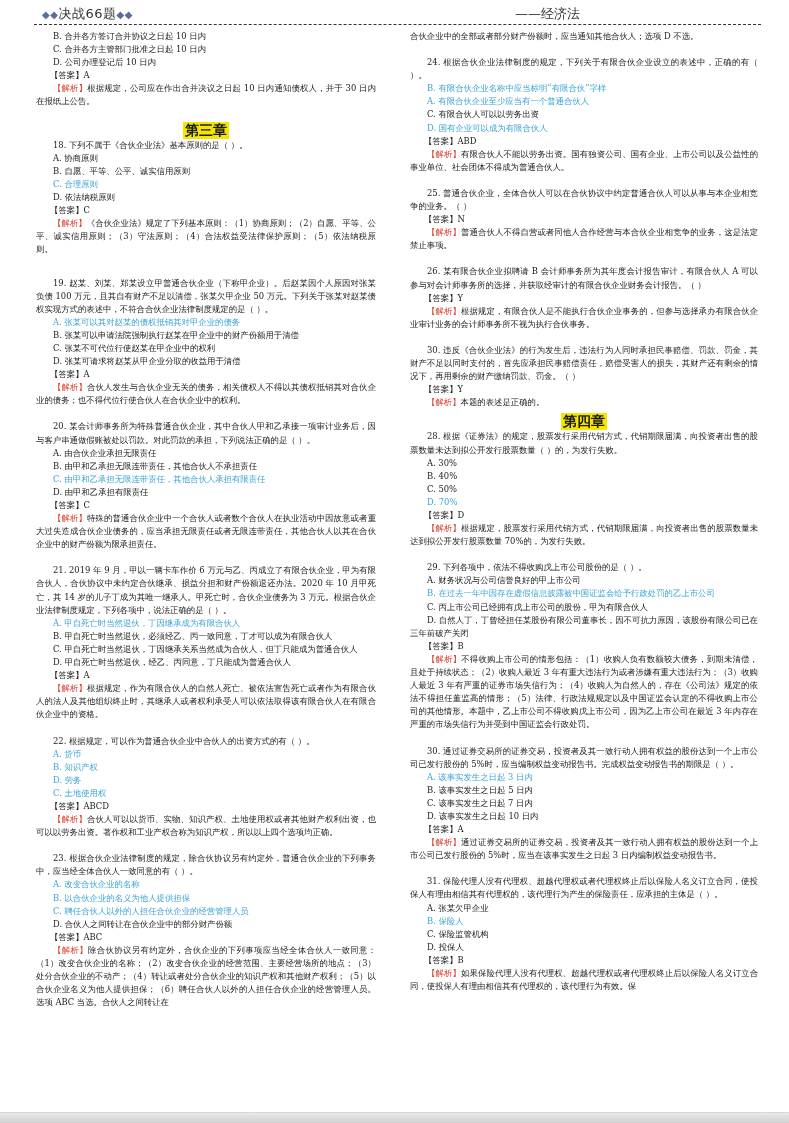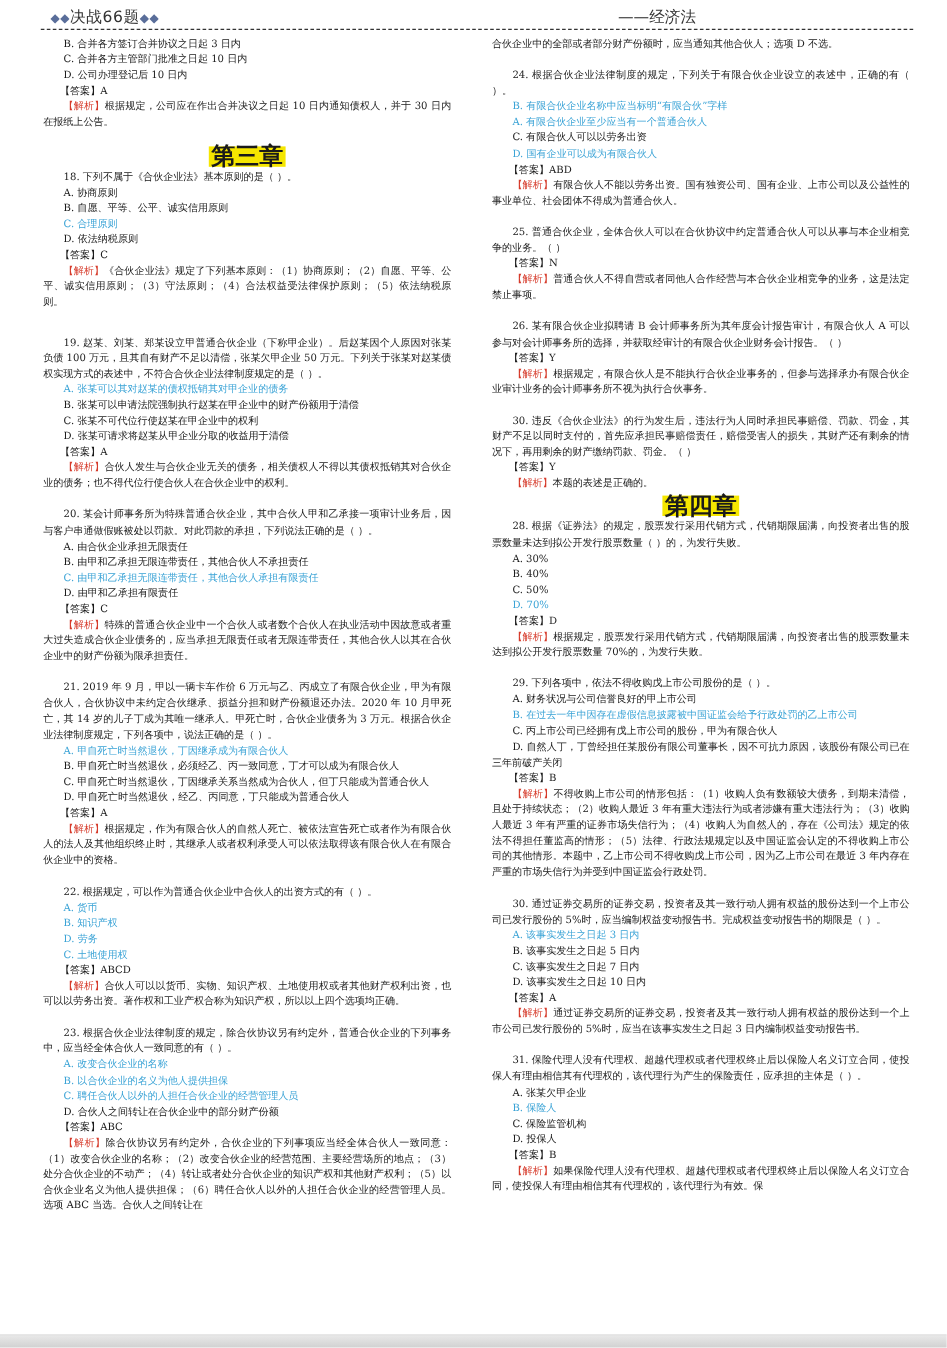--- a/index.html
+++ b/index.html
@@ -18,37 +18,37 @@
   .col.left { left:36px; width:340px; }
   .col.right { left:410px; width:348px; }
   .q { margin-bottom:13px; }
   .p { margin:0; text-align:justify; }
   .ind { text-indent:17px; }
   .opt { margin:0; padding-left:17px; }
   .opt.correct { color:#3aa3d6; }
   .ans { margin:0; padding-left:14px; }
   .jx { color:#d63a2a; }
   .chapter-wrap { text-align:center; margin:4px 0 0 0; }
-  .chapter { display:inline-block; background:#f5e600; font-weight:bold; font-size:20px; line-height:17px; padding:0 2px; font-family:"DejaVu Sans","Liberation Sans",sans-serif; }
+  .chapter { display:inline-block; background:#f5e600; font-weight:bold; font-size:14px; line-height:17px; padding:0 2px; font-family:"DejaVu Sans","Liberation Sans",sans-serif; }
   .bottom-bar { position:absolute; left:0; top:1112px; width:789px; height:11px; background:linear-gradient(#e8e8e8,#cfcfcf); border-top:1px solid #d8d8d8; }
 </style>
 </head>
 <body>
 
 <div class="header">
   <div class="header-left">
     <span class="dia">◆◆</span><span>决战66题</span><span class="dia">◆◆</span>
   </div>
   <div class="header-right">——经济法</div>
   <div class="header-rule"></div>
 </div>
 
 <div class="col left">
   <div class="q">
-    <p class="opt">B. 合并各方签订合并协议之日起 3 日内</p>
+    <p class="opt">B. 合并各方签订合并协议之日起 10 日内</p>
     <p class="opt">C. 合并各方主管部门批准之日起 10 日内</p>
     <p class="opt">D. 公司办理登记后 10 日内</p>
     <p class="ans"><span>【答案】</span><span>A</span></p>
     <p class="p ind"><span class="jx">【解析】</span><span>根据规定，公司应在作出合并决议之日起 10 日内通知债权人，并于 30 日内在报纸上公告。</span></p>
   </div>
 
   <div class="chapter-wrap"><span class="chapter">第三章</span></div>
 
   <div class="q">
     <p class="p ind">18. 下列不属于《合伙企业法》基本原则的是（ ）。</p>

